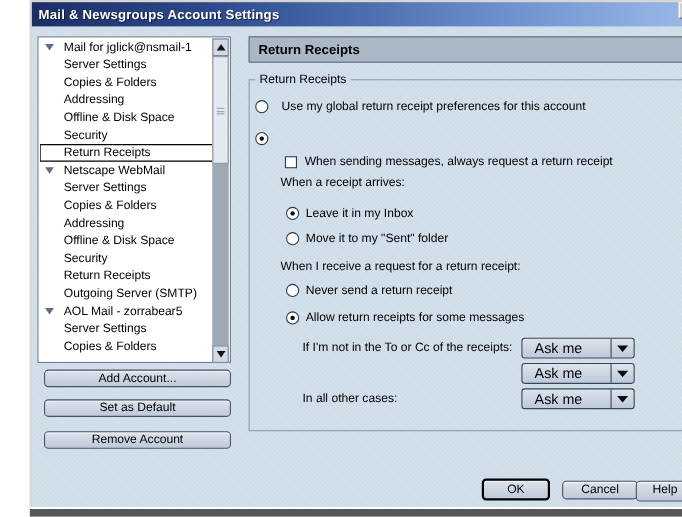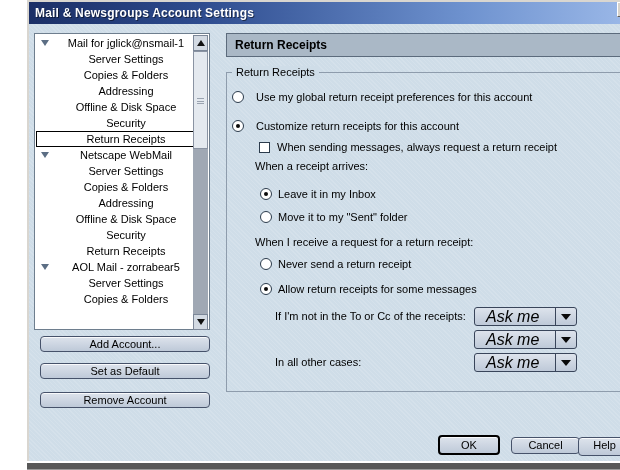--- a/index.html
+++ b/index.html
@@ -23,21 +23,21 @@
               display:flex; align-items:center; }
   .titlebar .title { color:#fff; font-weight:bold; font-size:12px; padding-left:6px;
                      text-shadow:1px 1px 0 rgba(0,0,0,.5); letter-spacing:.2px; }
   .close-btn { position:absolute; left:590px; top:2px; width:16px; height:15px; background:#d6d2cb;
                border-top:1px solid #fff; border-left:1px solid #fff;
                border-right:1px solid #5c5c5c; border-bottom:1px solid #5c5c5c;
                font-size:9px; font-weight:bold; line-height:13px; text-align:center; cursor:default; }
 
   
   .tree-box { position:absolute; left:7px; top:33px; width:176px; height:297px;
-              background:#fff; border:1px solid #6e7e8e;text-align:center; }
+              background:#fff; border:1px solid #6e7e8e; }
   .tree-rows { position:absolute; left:1px; top:1px; width:158px; }
   .tree-row { position:relative; height:16px; line-height:16px; padding-left:22px; white-space:nowrap;
               font-size:11px; cursor:default; }
   .tree-row.selected { box-shadow:inset 0 0 0 1px #000; }
   .twisty { position:absolute; left:5px; top:5px; width:0; height:0;
             border-left:4px solid transparent; border-right:4px solid transparent;
             border-top:6px solid #5c6e84; }
 
   
   .scrollbar { position:absolute; right:1px; top:1px; width:15px; height:295px; background:#a0a8b4; }
@@ -81,21 +81,21 @@
   .radio.checked::after { content:""; position:absolute; left:3px; top:3px; width:4px; height:4px;
                           border-radius:50%; background:#0a0a0a; }
   .checkbox { width:11px; height:11px; border:1px solid #2b3b4c; background:#fff; flex:0 0 auto; }
   .gap12 { margin-right:12px; } .gap6 { margin-right:6px; } .gap7 { margin-right:7px; }
 
   .plain-label { position:absolute; height:16px; line-height:16px; font-size:11px; white-space:nowrap; }
 
   
   .dropdown { position:absolute; width:103px; height:19px; background:linear-gradient(#dde3ec,#bec9d8);
               border:1px solid #39455a; border-radius:3px; display:flex; align-items:center; cursor:default; }
-  .dropdown .dd-text { flex:1; padding-left:11px; font-size:16px;font-style:italic; }
+  .dropdown .dd-text { flex:1; padding-left:11px; font-size:13px; }
   .dropdown .dd-arrow { width:21px; height:100%; border-left:1px solid #39455a;
                         display:flex; align-items:center; justify-content:center; }
   .dd-tri { width:0; height:0; border-left:5px solid transparent; border-right:5px solid transparent;
             border-top:6px solid #0a0a0a; }
 </style>
 </head>
 <body>
 
 <div class="window">
   <div class="edge-top"></div>
@@ -117,20 +117,21 @@
       <div class="tree-row"><span>Offline &amp; Disk Space</span></div>
       <div class="tree-row"><span>Security</span></div>
       <div class="tree-row selected"><span>Return Receipts</span></div>
       <div class="tree-row"><span class="twisty"></span><span>Netscape WebMail</span></div>
       <div class="tree-row"><span>Server Settings</span></div>
       <div class="tree-row"><span>Copies &amp; Folders</span></div>
       <div class="tree-row"><span>Addressing</span></div>
       <div class="tree-row"><span>Offline &amp; Disk Space</span></div>
       <div class="tree-row"><span>Security</span></div>
       <div class="tree-row"><span>Return Receipts</span></div>
+      <div class="tree-row"><span>Outgoing Server (SMTP)</span></div>
       <div class="tree-row"><span class="twisty"></span><span>AOL Mail - zorrabear5</span></div>
       <div class="tree-row"><span>Server Settings</span></div>
       <div class="tree-row"><span>Copies &amp; Folders</span></div>
     </div>
     <div class="scrollbar">
       <div class="sb-btn sb-up">
           <span class="sb-arrow-up"></span>
         </div>
       <div class="sb-thumb">
           <span class="sb-grip"></span>
@@ -152,21 +153,20 @@
   <div class="groupbox"></div>
   <div class="group-label">Return Receipts</div>
 
   <div class="opt" style="left:205px; top:89px;">
     <span class="radio gap12"></span>
     <span class="lbl">Use my global return receipt preferences for this account</span>
   </div>
 
   <div class="opt" style="left:205px; top:118px;">
     <span class="radio gap12 checked"></span>
-    <span class="lbl">Customize return receipts for this account</span>
   </div>
 
   <div class="opt" style="left:232px; top:139px;">
     <span class="checkbox gap7"></span>
     <span class="lbl">When sending messages, always request a return receipt</span>
   </div>
 
   <div class="plain-label" style="left:228px; top:158px;">When a receipt arrives:</div>
 
   <div class="opt" style="left:233px; top:186px;">

